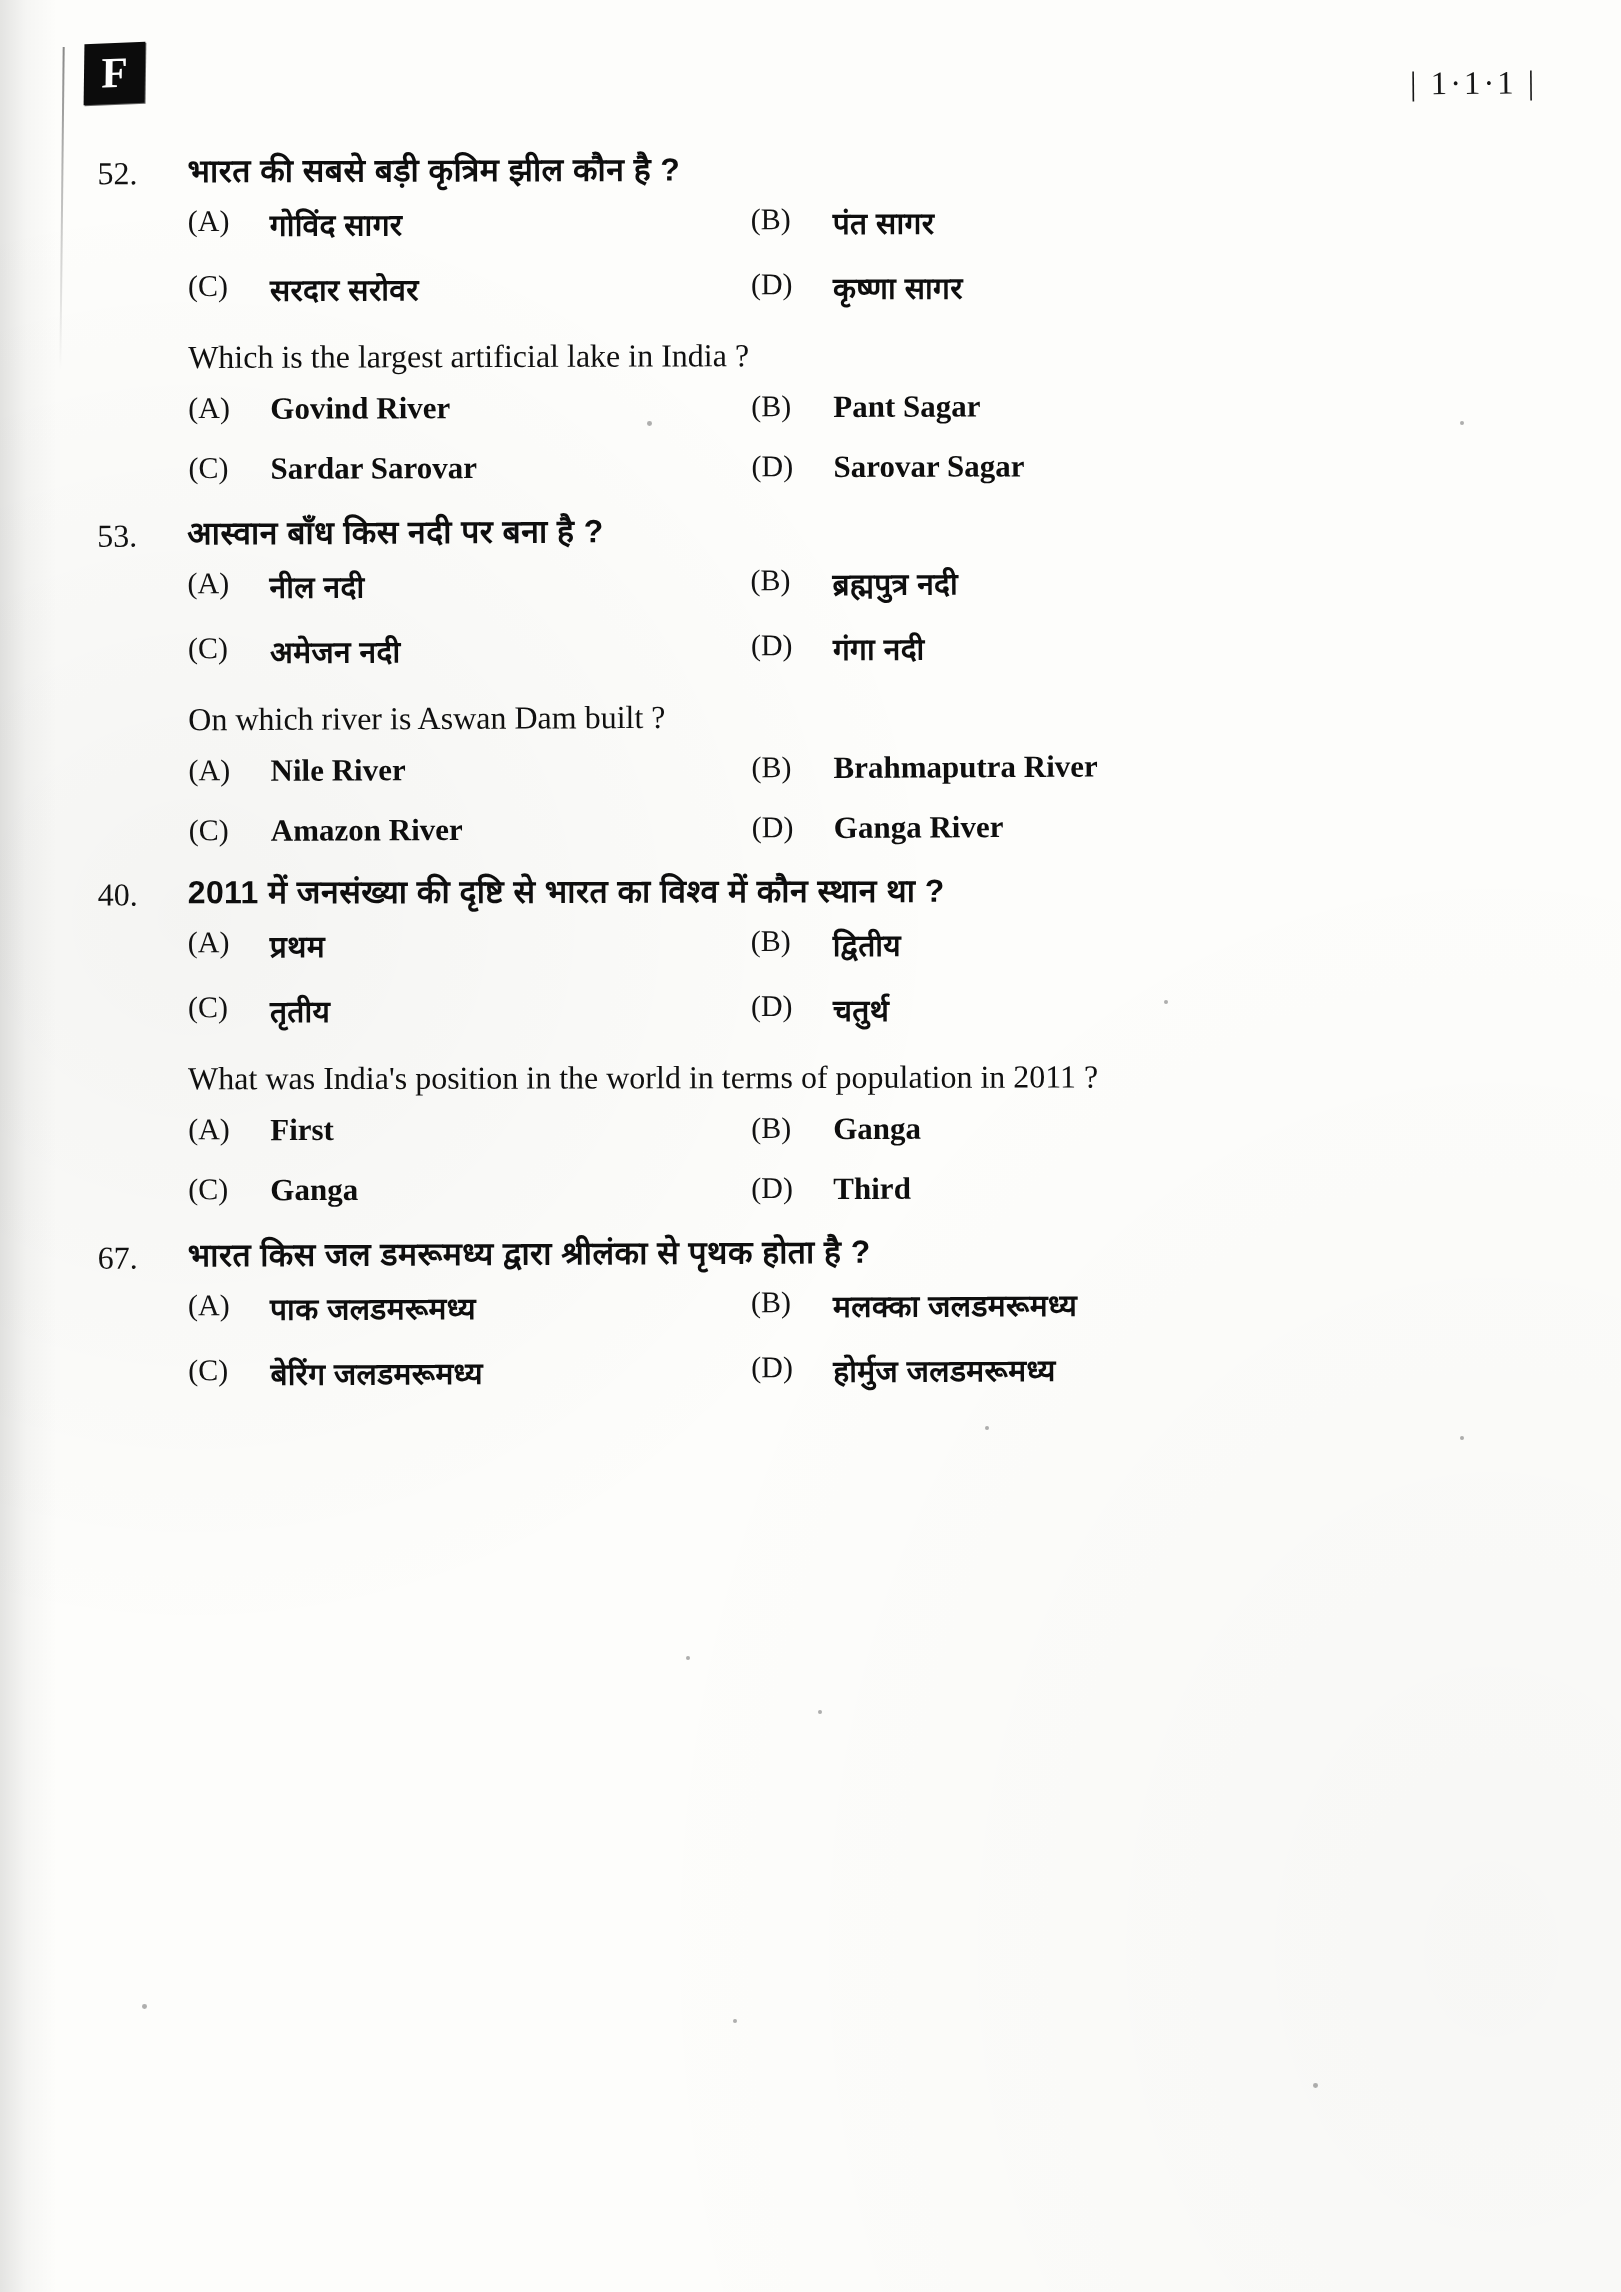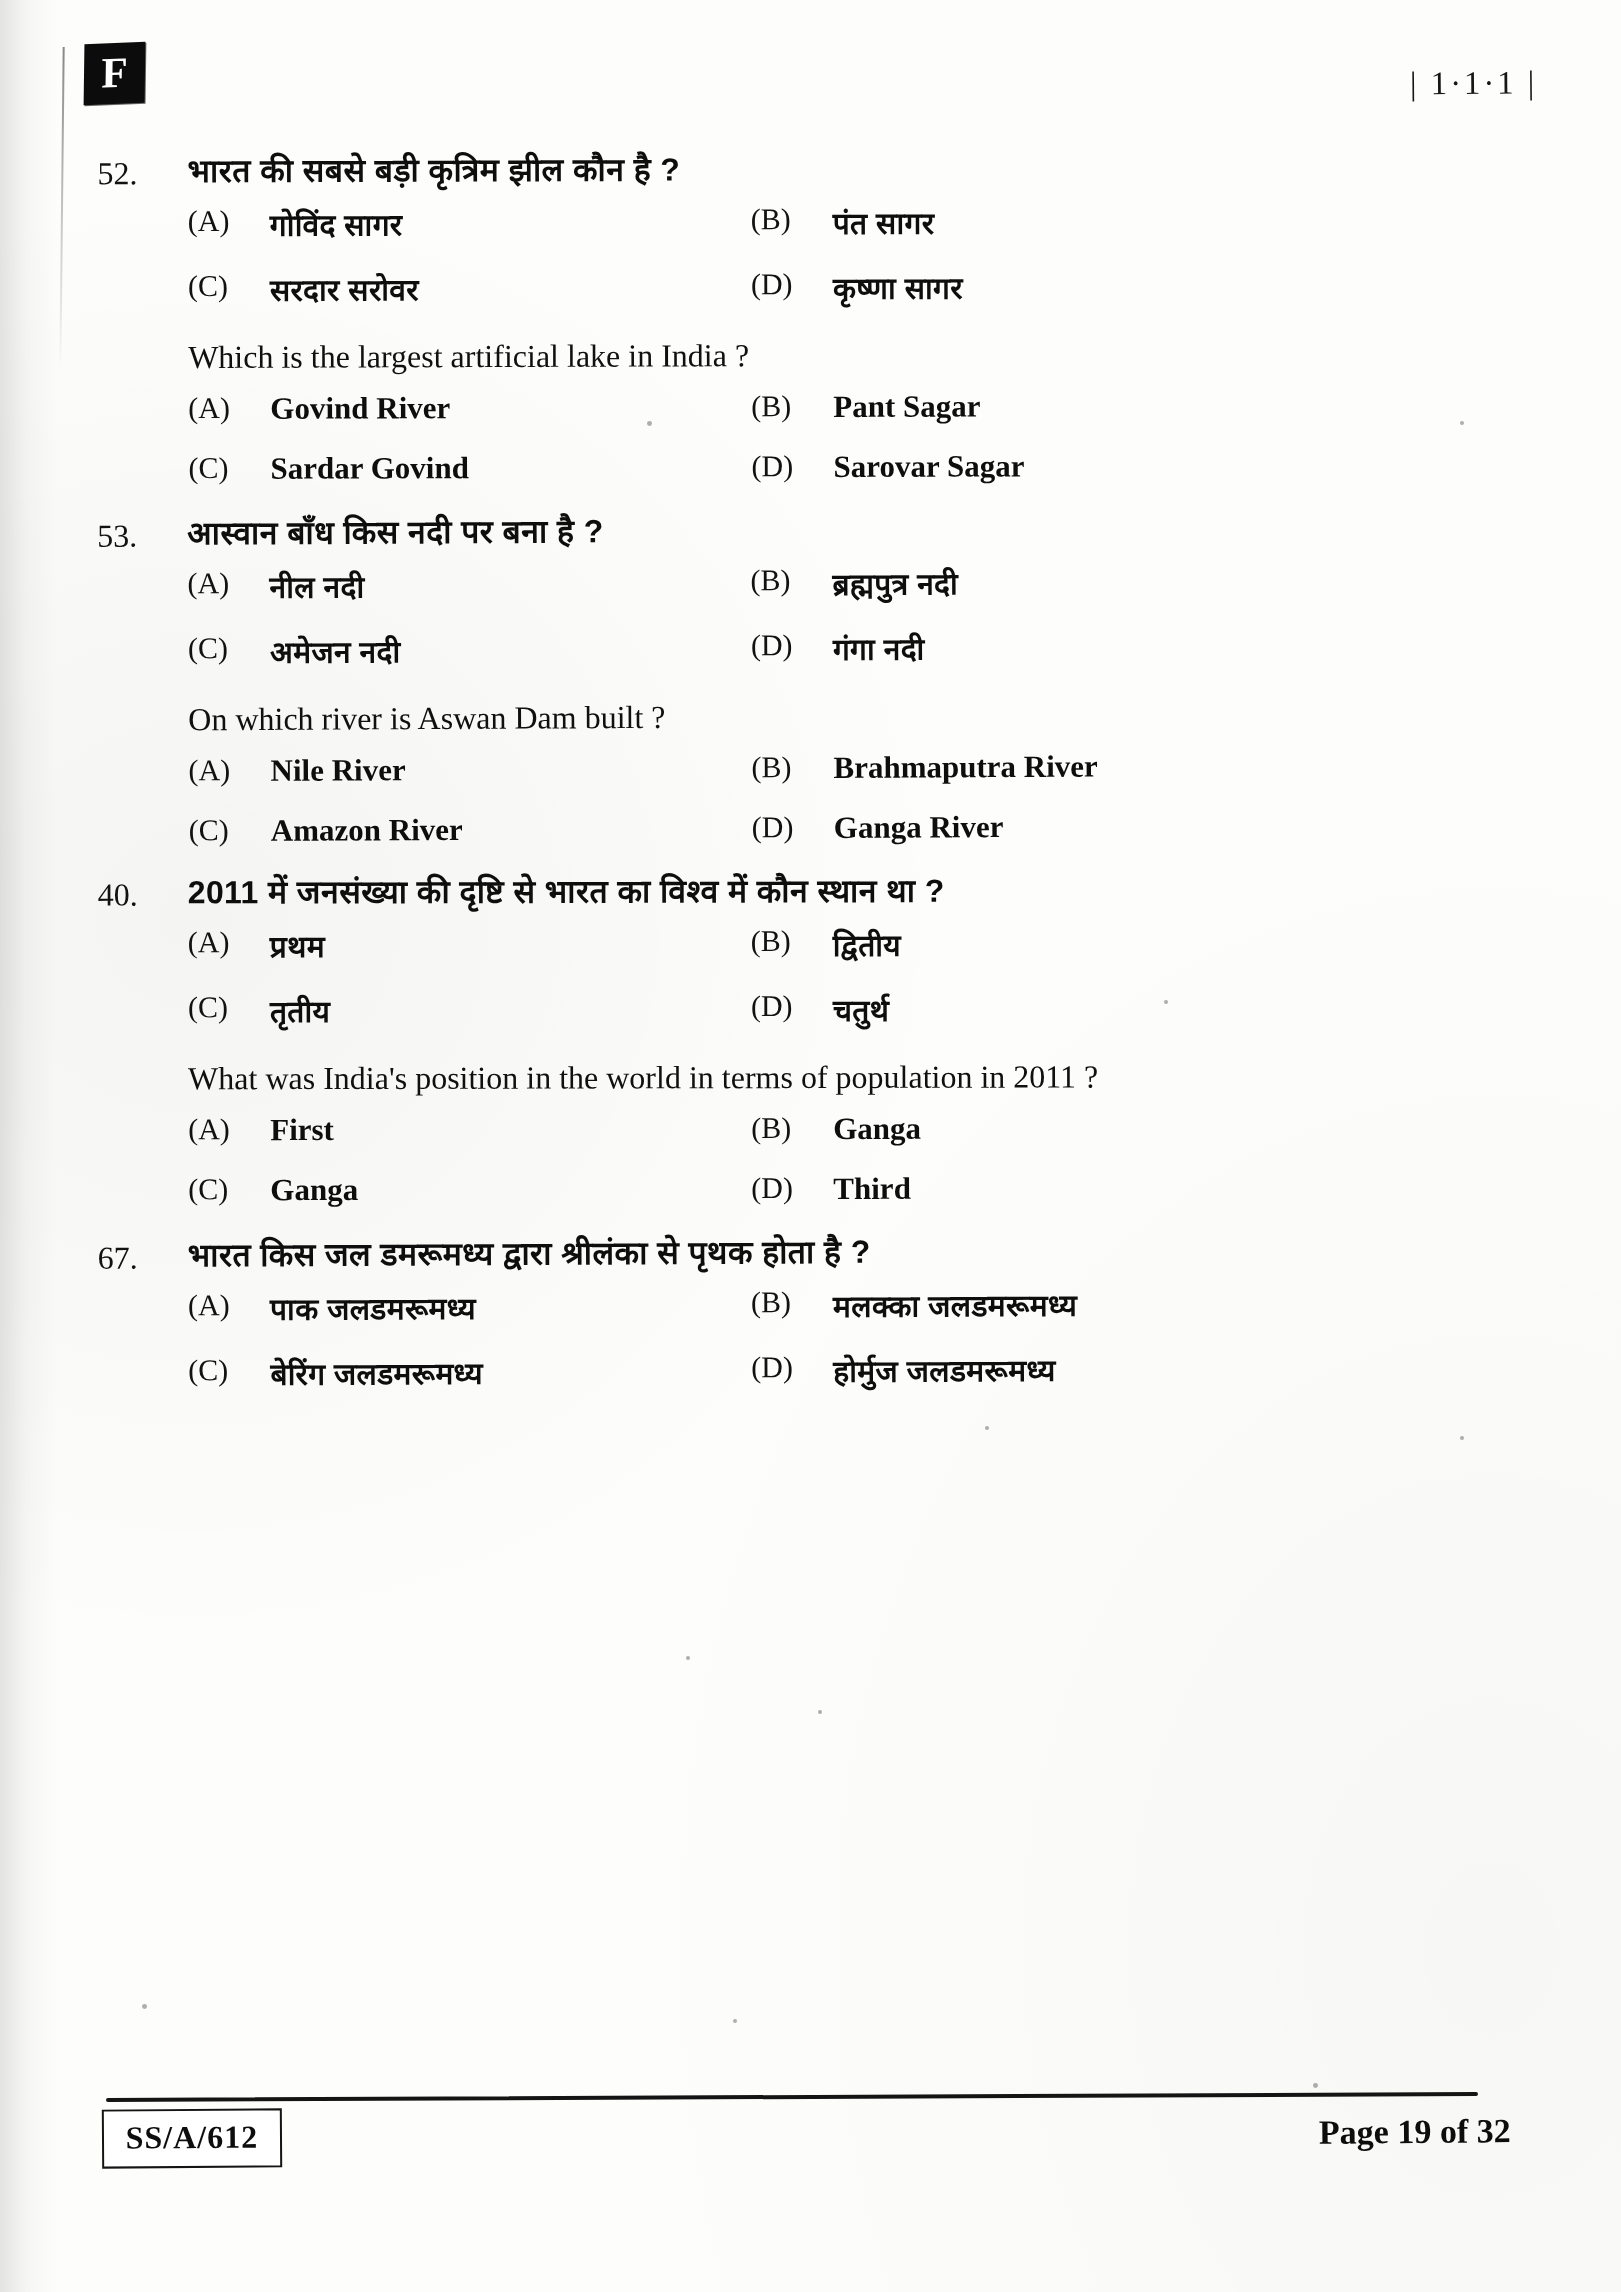--- a/index.html
+++ b/index.html
@@ -292,21 +292,21 @@
             <span class="opt-val-en">Govind River</span>
           </div>
           <div class="opt col-b">
             <span class="opt-key">(B)</span>
             <span class="opt-val-en">Pant Sagar</span>
           </div>
         </div>
         <div class="opt-row">
           <div class="opt col-a">
             <span class="opt-key">(C)</span>
-            <span class="opt-val-en">Sardar Govind</span>
+            <span class="opt-val-en">Sardar Sarovar</span>
           </div>
           <div class="opt col-b">
             <span class="opt-key">(D)</span>
             <span class="opt-val-en">Sarovar Sagar</span>
           </div>
         </div>
       </div>
     </div>
 
     <div class="qblock skew-b">
@@ -443,25 +443,20 @@
           <div class="opt col-b">
             <span class="opt-key">(D)</span>
             <span class="opt-val-hi">होर्मुज जलडमरूमध्य</span>
           </div>
         </div>
       </div>
     </div>
 
   </div>
 
-  <div class="footer">
-    <div class="footer-rule"></div>
-    <div class="paper-code">SS/A/612</div>
-    <div class="page-num">Page 19 of 32</div>
-  </div>
 
   <div class="speck" style="left:647px; top:421px; width:4.9px; height:4.9px;"></div>
   <div class="speck" style="left:1460px; top:421px; width:3.9px; height:3.9px;"></div>
   <div class="speck" style="left:985px; top:1426px; width:3.9px; height:3.9px;"></div>
   <div class="speck" style="left:1460px; top:1436px; width:3.9px; height:3.9px;"></div>
   <div class="speck" style="left:686px; top:1656px; width:3.9px; height:3.9px;"></div>
   <div class="speck" style="left:818px; top:1710px; width:3.9px; height:3.9px;"></div>
   <div class="speck" style="left:1313px; top:2083px; width:4.9px; height:4.9px;"></div>
   <div class="speck" style="left:142px; top:2004px; width:4.9px; height:4.9px;"></div>
   <div class="speck" style="left:733px; top:2019px; width:3.9px; height:3.9px;"></div>

